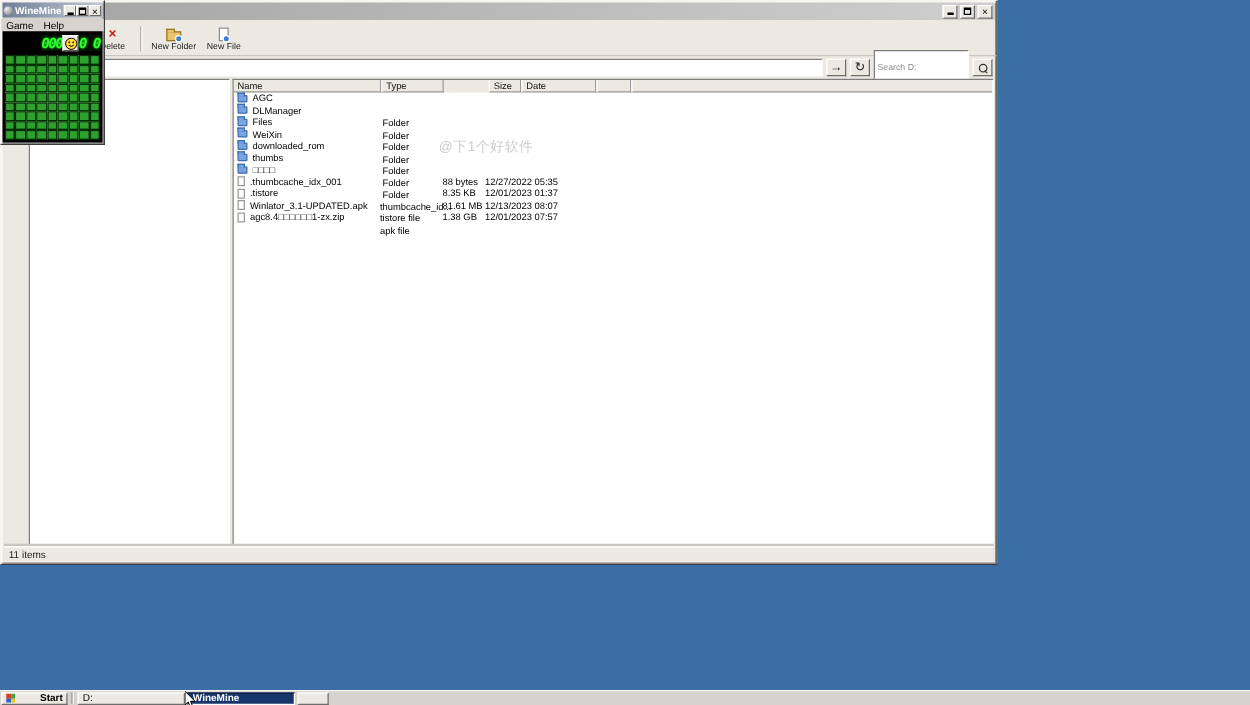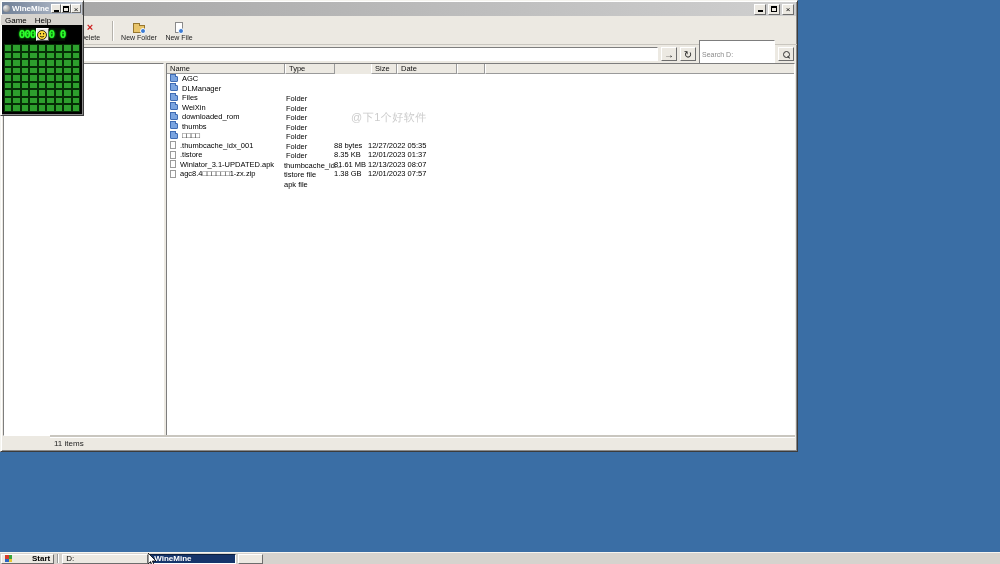--- a/index.html
+++ b/index.html
@@ -32,46 +32,46 @@
 
   .fm-address { height: 18px; display: flex; align-items: center; padding: 1px 3px; gap: 3px; }
   .addr-input { flex: 1; height: 14px; font-size: 8px; padding: 0 2px; }
   .sqbtn { width: 16px; height: 14px; display: flex; align-items: center; justify-content: center; font-size: 10px; color: #222; }
   .search-input { width: 76px; height: 28px; font-size: 7px; padding: 0 2px; }
   .search-input::placeholder { color: #8a8a8a; }
   .mag { position: relative; width: 7px; height: 7px; }
   .mag::before { content:""; position:absolute; left:0; top:0; width:5px; height:5px; border:1px solid #333; border-radius:50%; }
   .mag::after { content:""; position:absolute; left:5px; top:5px; width:3px; height:1px; background:#333; transform: rotate(45deg); transform-origin: 0 0; }
 
-  .fm-main { position: absolute; left: 2px; top: 62px; right: 2px; bottom: 15px; display: flex; }
+  .fm-main { position: absolute; left: 2px; top: 62px; right: 2px; bottom: 15px; display: flex; padding-left: 20px; }
   .tree-pane { width: 161px; overflow: hidden; }
   .list-pane { flex: 1; margin-left: 2px; overflow: hidden; display: flex; flex-direction: column; }
   .lheader { display: flex; height: 10px; background: #ece9e2; flex: none; }
   .hseg { height: 10px; font-size: 7.5px; line-height: 10px; padding-left: 3px; color: #111; border: 1px solid; border-color: #fff #9a9a9a #9a9a9a #fff; border-top: none; }
   .hseg:first-child { border-left: none; }
   .h-name { width: 118px; } .h-type { width: 50px; } .h-size { width: 26px; margin-left: 36px; } .h-date { width: 60px; } .h-extra { width: 28px; } .h-fill { flex: 1; border-right: none; }
   .frow { display: flex; align-items: center; height: 9.5px; font-size: 7.5px; color: #000; white-space: nowrap; }
   .frow .c-name { width: 104px; overflow: hidden; }
   .frow .c-type { width: 50px; margin-top: 40px; }
   .frow .c-size { width: 34px; }
   .ficon { flex: none; display: inline-block; margin: 0 4px 0 3px; position: relative; }
   .ficon.folder { width: 8px; height: 6px; background: #7aa4e0; border: 1px solid #3f6cb4; border-radius: 1px; }
   .ficon.folder::before { content:""; position:absolute; left:-1px; top:-3px; width:4px; height:2px; background:#7aa4e0; border:1px solid #3f6cb4; border-bottom:none; }
   .ficon.file { width: 6px; height: 8px; background: #fdfdfd; border: 1px solid #9a9a9a; }
-  .fm-status { position: absolute; left: 2px; bottom: 2px; right: 2px; height: 12px; font-size: 8px; line-height: 12px; padding-left: 4px; color: #222; border-top: 1px solid #fff; box-shadow: 0 -2px 0 #c9c6bf; background: #ece9e2; margin-left: 47px; }
+  .fm-status { position: absolute; left: 2px; bottom: 2px; right: 2px; height: 12px; font-size: 8px; line-height: 12px; padding-left: 4px; color: #222; border-top: 1px solid #fff; box-shadow: 0 -2px 0 #c9c6bf; background: #ece9e2; }
 
   
   .wm { position: absolute; left: 0; top: 0; width: 84px; height: 116px; background: #d6d3ce; z-index: 5; }
   .wm-title { height: 12px; margin: 1px; background: linear-gradient(90deg,#6f7f96,#c2c9d5); display: flex; align-items: center; padding: 0 1px; }
   .wm-title .ticon-ball { width: 7px; height: 7px; border-radius: 50%; background: radial-gradient(circle at 30% 30%, #eee, #777); margin-right: 2px; flex: none; }
   .wm-title .ttext { color: #fff; font-weight: bold; font-size: 8px; flex: 1; }
   .wm-title .winbtn { width: 10px; height: 9px; }
   .wm-menu { height: 10px; display: flex; gap: 8px; padding: 0 4px; font-size: 8px; align-items: center; background: #d6d3ce; }
   .wm-game { margin: 0 1px 1px 1px; background: #000; padding: 2px; }
-  .led-row { display: flex; align-items: center; justify-content: center; height: 15px; margin-bottom: 2px; }
+  .led-row { display: flex; align-items: center; justify-content: flex-end; height: 15px; margin-bottom: 2px; font-style: italic; }
   .led { font-family: "DejaVu Sans Mono", monospace; font-size: 11px; font-weight: bold; color: #2eff2e; background: #031003; line-height: 13px; letter-spacing: -1px; text-shadow: 0 0 2px #1aff1a; }
   .smiley-box { width: 13px; height: 13px; background: #ece9e2; border: 1px solid; border-color: #fff #555 #555 #fff; display: flex; align-items: center; justify-content: center; }
   .minefield { display: grid; grid-template-columns: repeat(9, 1fr); grid-template-rows: repeat(9, 1fr); width: 76px; height: 68px; gap: 0; }
   .cell { background: #2da02d; border: 1px solid; border-color: #72dd72 #0a4d0a #0a4d0a #72dd72; outline: 1px solid #062e06; outline-offset: -1px; }
 
   
   .watermark { position: absolute; left: 351px; top: 110px; font-size: 11px; color: rgba(190,190,190,0.8); letter-spacing: 0.5px; z-index: 2; }
 
   
   .taskbar { position: absolute; left: 0; bottom: 0; width: 1000px; height: 12px; background: #d6d3ce; border-top: 1px solid #f5f4ef; display: flex; align-items: center; padding: 1px 1px; gap: 2px; z-index: 10; }

